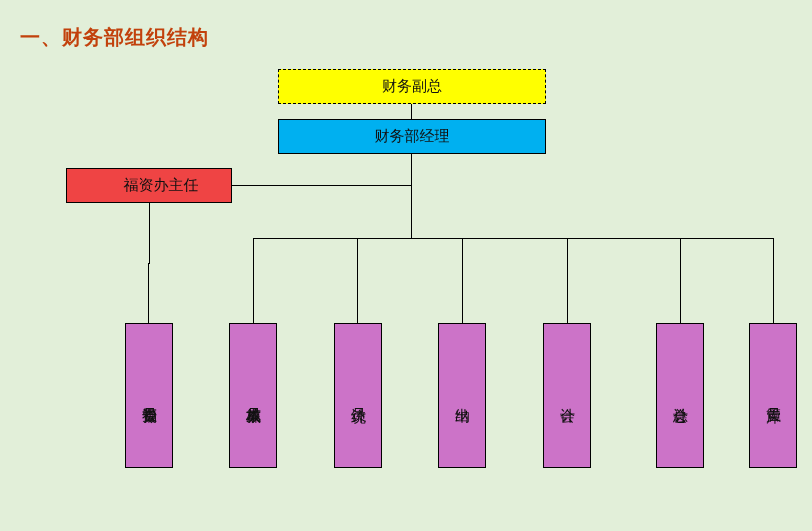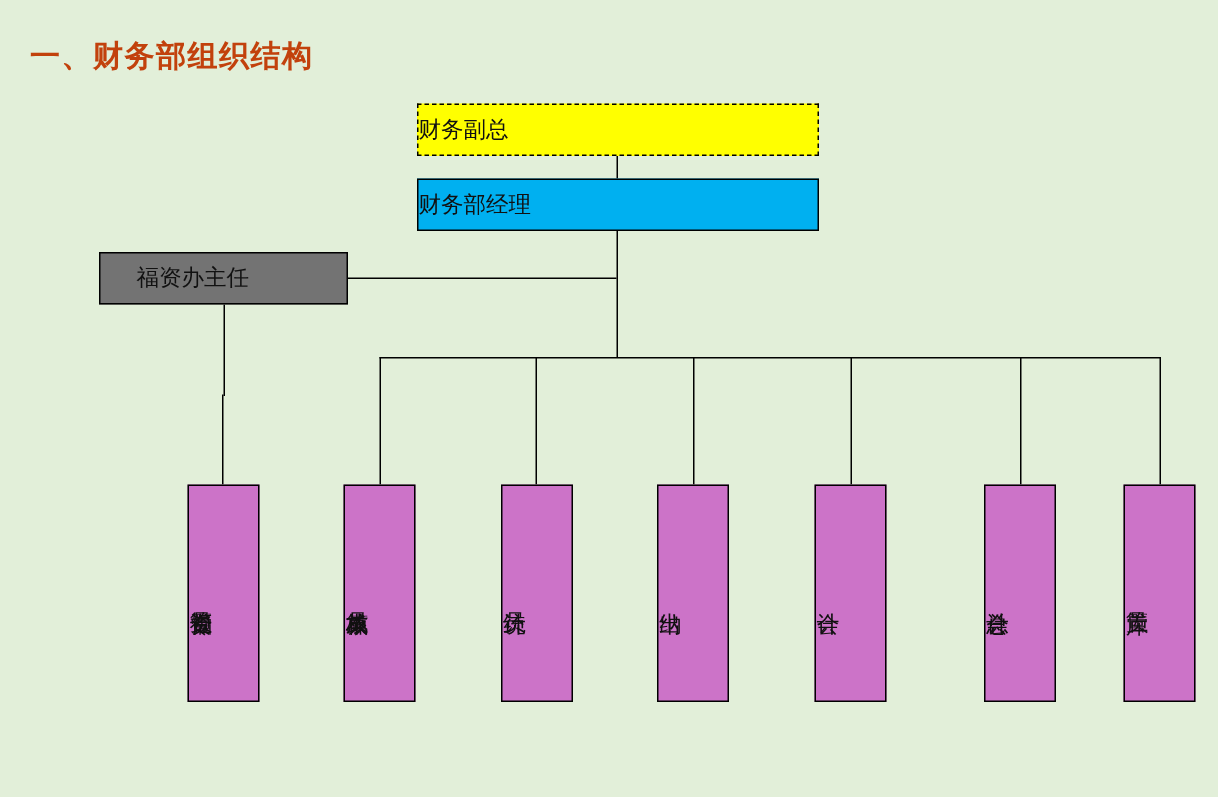--- a/index.html
+++ b/index.html
@@ -9,21 +9,21 @@
     font-family:"DejaVu Sans", "Liberation Sans", sans-serif;
   }
   .title {
     position:absolute; left:20px; top:24px;
     font-size:20px; font-weight:bold; color:#c2410c; letter-spacing:1px;
     font-family:"DejaVu Serif", "Liberation Serif", serif;
   }
   .line { position:absolute; background:#000; }
   .box {
     position:absolute; box-sizing:border-box; border:1.5px solid #000;
-    display:flex; align-items:center; justify-content:flex-start;
+    display:flex; align-items:center; justify-content:center;
     font-size:15px; color:#111;
   }
   .vbox {
     writing-mode:vertical-rl; text-orientation:upright;
     letter-spacing:0; line-height:1;
   }
   #n-vp { left:278px; top:69px; width:268px; height:35px; border:1.5px dashed #000; }
   #n-mgr { left:278px; top:119px; width:268px; height:35px; }
   #n-wel { left:66px; top:168px; width:166px; height:35px; }
   .leaf { top:323px; width:48px; height:145px; }
@@ -45,21 +45,21 @@
 <div class="line" style="left:567px;top:238px;width:1px;height:85px;"></div>
 <div class="line" style="left:680px;top:238px;width:1px;height:85px;"></div>
 <div class="line" style="left:773px;top:238px;width:1px;height:85px;"></div>
 
 <div class="box" id="n-vp" style="background:#ffff00;">
   <span>财务副总</span>
 </div>
 <div class="box" id="n-mgr" style="background:#00b0f0;">
   <span>财务部经理</span>
 </div>
-<div class="box" id="n-wel" style="background:#737373;padding-left:24px;">
+<div class="box" id="n-wel" style="background:#ef4444;padding-left:24px;">
   <span>福资办主任</span>
 </div>
 
 <div class="box leaf" style="left:125px;background:#cc73c8;">
   <span class="vbox">福资专管员</span>
 </div>
 <div class="box leaf" style="left:229px;background:#cc73c8;">
   <span class="vbox">成本核算员</span>
 </div>
 <div class="box leaf" style="left:334px;background:#cc73c8;">

